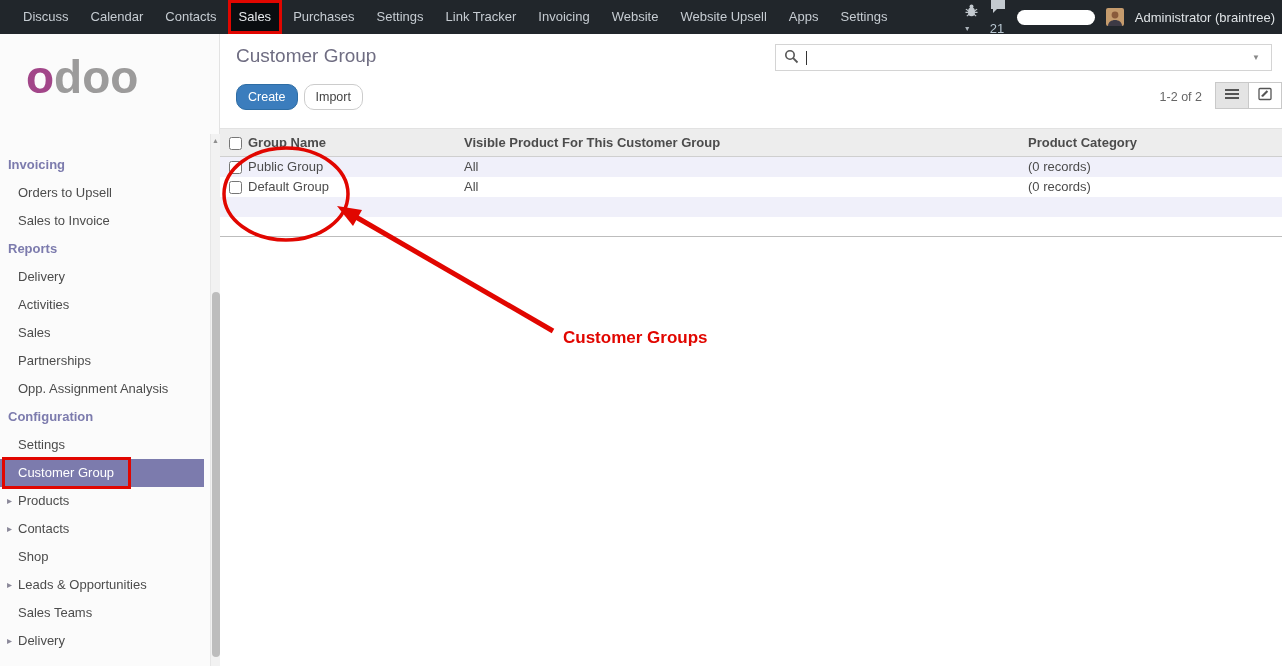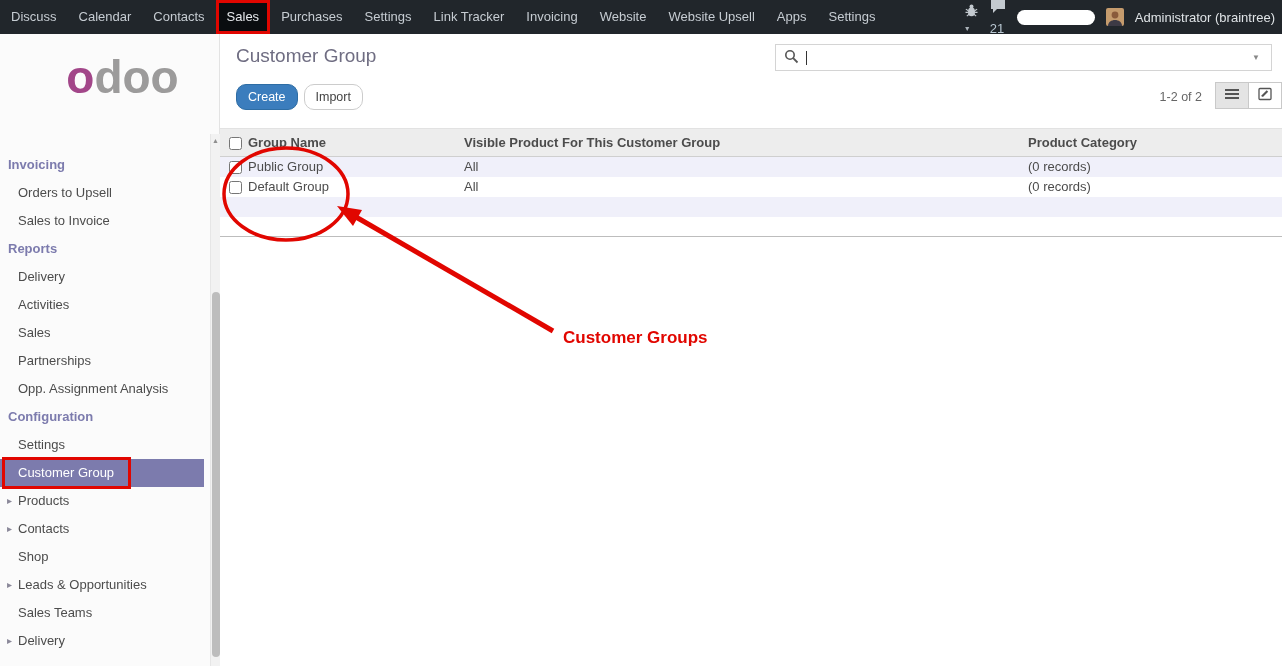--- a/index.html
+++ b/index.html
@@ -6,34 +6,34 @@
     --red:#e10600;
     --purple:#7c7bad;
     --dark:#21262b;
     --stripe:#f0f0fa;
   }
   *{box-sizing:border-box;margin:0;padding:0;}
   html,body{width:1282px;height:666px;overflow:hidden;}
   body{font-family:"Liberation Sans","DejaVu Sans",sans-serif;background:#fff;position:relative;font-size:13px;color:#4c4c4c;}
 
   
-  .topbar{position:absolute;top:0;left:0;right:0;height:34px;background:var(--dark);display:flex;align-items:center;color:#c6ccd2;z-index:10;}
+  .topbar{position:absolute;top:0;left:0;right:0;height:34px;background:var(--dark);display:flex;align-items:center;color:#c6ccd2;z-index:10;padding-left:12px;}
   .tmenu{height:34px;line-height:34px;padding:0 11px;cursor:pointer;white-space:nowrap;}
   .tmenu.annotated{height:34px;line-height:27px;border:3px solid var(--red);background:#0a0d10;color:#e6e9ec;padding:0 8px;}
   .topbar-right{margin-left:auto;display:flex;align-items:center;gap:11px;padding-right:7px;}
   .icon-group{display:flex;gap:4px;flex-direction:column;}
   .caret-sm{font-size:7px;color:#aab2b9;}
   .msg-count{color:#b9c7d2;font-size:13px;}
   .progress-pill{width:78px;height:15px;border-radius:8px;background:#fff;}
   .avatar{width:18px;height:18px;border-radius:2px;overflow:hidden;display:block;}
   .user-name{color:#dfe3e6;white-space:nowrap;}
 
   
   .sidebar{position:absolute;top:34px;left:0;width:220px;bottom:0;background:#fbfbfb;border-right:1px solid #e3e3e3;}
-  .logo-wrap{height:117px;padding:20px 0 0 26px;text-align:center;}
+  .logo-wrap{height:117px;padding:20px 0 0 26px;}
   .logo{font-size:46px;font-weight:bold;letter-spacing:0;line-height:1;}
   .logo .accent{color:#a24689;}
   .logo .rest{color:#9c9b9b;}
   .sidenav{width:204px;font-size:13px;}
   .sec-h{height:28px;line-height:28px;padding-left:8px;color:var(--purple);font-weight:bold;}
   .itm{position:relative;height:28px;line-height:28px;padding-left:18px;color:#4c4c4c;cursor:pointer;white-space:nowrap;}
   .itm .caret{position:absolute;left:7px;top:0;font-size:10px;color:#8a8899;}
   .itm.active{background:var(--purple);color:#fff;}
   .ann-box{position:absolute;left:2px;top:-2px;width:129px;height:32px;border:3px solid var(--red);pointer-events:none;}
   .scroll-rail{position:absolute;left:210px;top:100px;bottom:0;width:10px;background:#f2f2f2;border-left:1px solid #e6e6e6;}

